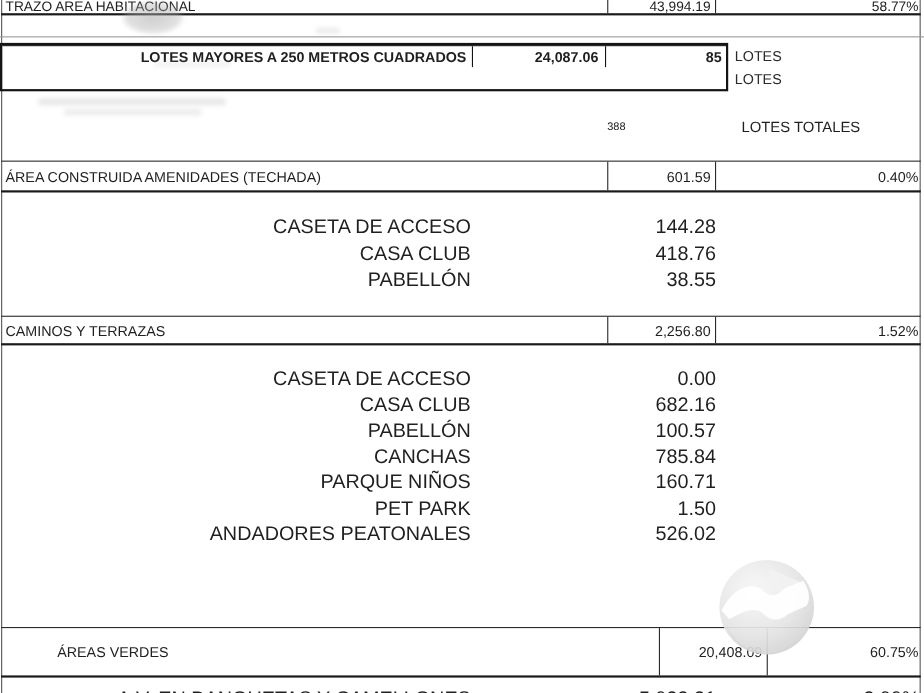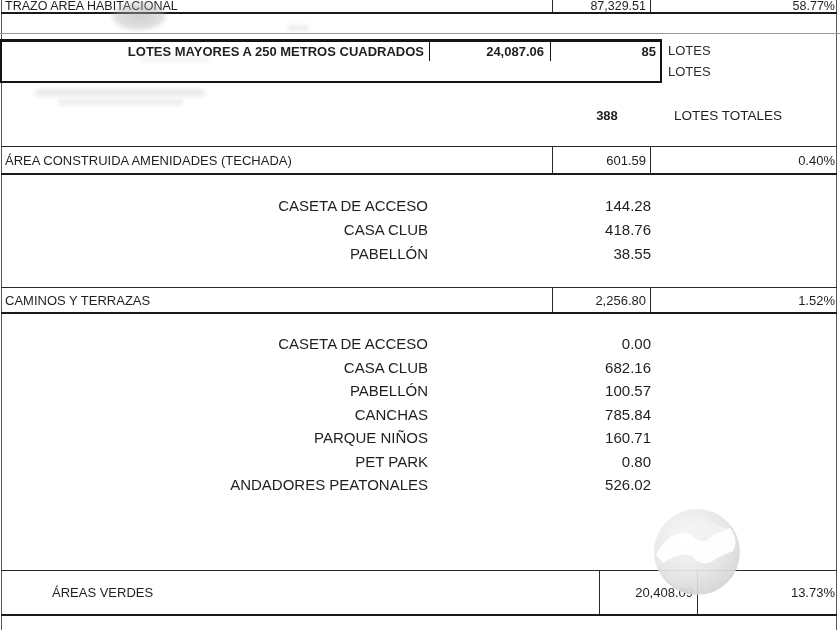--- a/index.html
+++ b/index.html
@@ -35,25 +35,25 @@
   }
   .lotes-row{display:flex;height:20px;box-sizing:border-box;align-items:stretch;}
   .lotes-row.second{border-top:1px solid #141414;}
   .lr-label{width:428px;box-sizing:border-box;border-right:1px solid #141414;display:flex;align-items:center;justify-content:flex-end;padding-right:5px;white-space:nowrap;}
   .lr-value{width:121px;box-sizing:border-box;border-right:1px solid #141414;display:flex;align-items:center;justify-content:flex-end;padding-right:6px;white-space:nowrap;}
   .lr-count{flex:1;display:flex;align-items:center;justify-content:flex-end;padding-right:4px;white-space:nowrap;}
   .lotes-unit{position:absolute;left:668px;height:20px;line-height:20px;font-size:13px;color:#2b2b2b;}
   .lotes-unit.u1{top:41px;}
   .lotes-unit.u2{top:62px;}
 
-  .total-count{position:absolute;left:552px;top:107px;width:110px;height:17px;line-height:17px;text-align:center;font-size:13px;font-weight:bold;}
+  .total-count{position:absolute;left:552px;top:107px;width:110px;height:17px;line-height:17px;text-align:left;font-size:10px;}
   .total-label{position:absolute;left:674px;top:107px;height:17px;line-height:17px;font-size:13.5px;}
 
   
-  .detail{position:absolute;left:0;width:840px;height:16px;line-height:16px;font-size:15px;}
+  .detail{position:absolute;left:0;width:840px;height:16px;line-height:16px;font-size:18px;}
   .d-label{position:absolute;left:0;width:428px;text-align:right;white-space:nowrap;}
   .d-value{position:absolute;left:460px;width:191px;text-align:right;white-space:nowrap;}
   .d-pct{position:absolute;left:660px;width:176px;text-align:right;white-space:nowrap;}
 
   
   .smudge{position:absolute;background:#c6c6c6;border-radius:2px;filter:blur(2px);}
   .smudge.s1{left:35px;top:89px;width:170px;height:7px;opacity:.38;}
   .smudge.s2{left:58px;top:99px;width:125px;height:6px;opacity:.32;}
   .smudge.s3{left:287px;top:25px;width:22px;height:6px;opacity:.30;}
   .smudge.s4{left:140px;top:56px;width:70px;height:5px;opacity:.22;}
@@ -68,21 +68,21 @@
 <body>
 
 <div class="sheet">
 
   <div class="vline left"></div>
   <div class="vline right"></div>
   <div class="grayline"></div>
 
   <div class="hdr-row" id="row-trazo">
     <div class="c-label">TRAZO AREA HABITACIONAL</div>
-    <div class="c-value">87,329.51</div>
+    <div class="c-value">43,994.19</div>
     <div class="c-pct">58.77%</div>
   </div>
 
   <div class="lotes-box">
     <div class="lotes-row second">
       <div class="lr-label">LOTES MAYORES A 250 METROS CUADRADOS</div>
       <div class="lr-value">24,087.06</div>
       <div class="lr-count">85</div>
     </div>
   </div>
@@ -130,31 +130,31 @@
   <div class="detail" style="top:407px">
     <span class="d-label">CANCHAS</span>
     <span class="d-value">785.84</span>
   </div>
   <div class="detail" style="top:430px">
     <span class="d-label">PARQUE NIÑOS</span>
     <span class="d-value">160.71</span>
   </div>
   <div class="detail" style="top:454px">
     <span class="d-label">PET PARK</span>
-    <span class="d-value">0.80</span>
+    <span class="d-value">1.50</span>
   </div>
   <div class="detail" style="top:477px">
     <span class="d-label">ANDADORES PEATONALES</span>
     <span class="d-value">526.02</span>
   </div>
 
   <div class="hdr-row sec" id="hdr-verdes">
     <div class="c-label">ÁREAS VERDES</div>
     <div class="c-value">20,408.09</div>
-    <div class="c-pct">13.73%</div>
+    <div class="c-pct">60.75%</div>
   </div>
 
   <div class="detail" style="top:627px">
     <span class="d-label">A.V. EN BANQUETAS Y CAMELLONES</span>
     <span class="d-value">5,933.31</span>
     <span class="d-pct">3.99%</span>
   </div>
 
   <div class="smudge s1"></div>
   <div class="smudge s2"></div>

